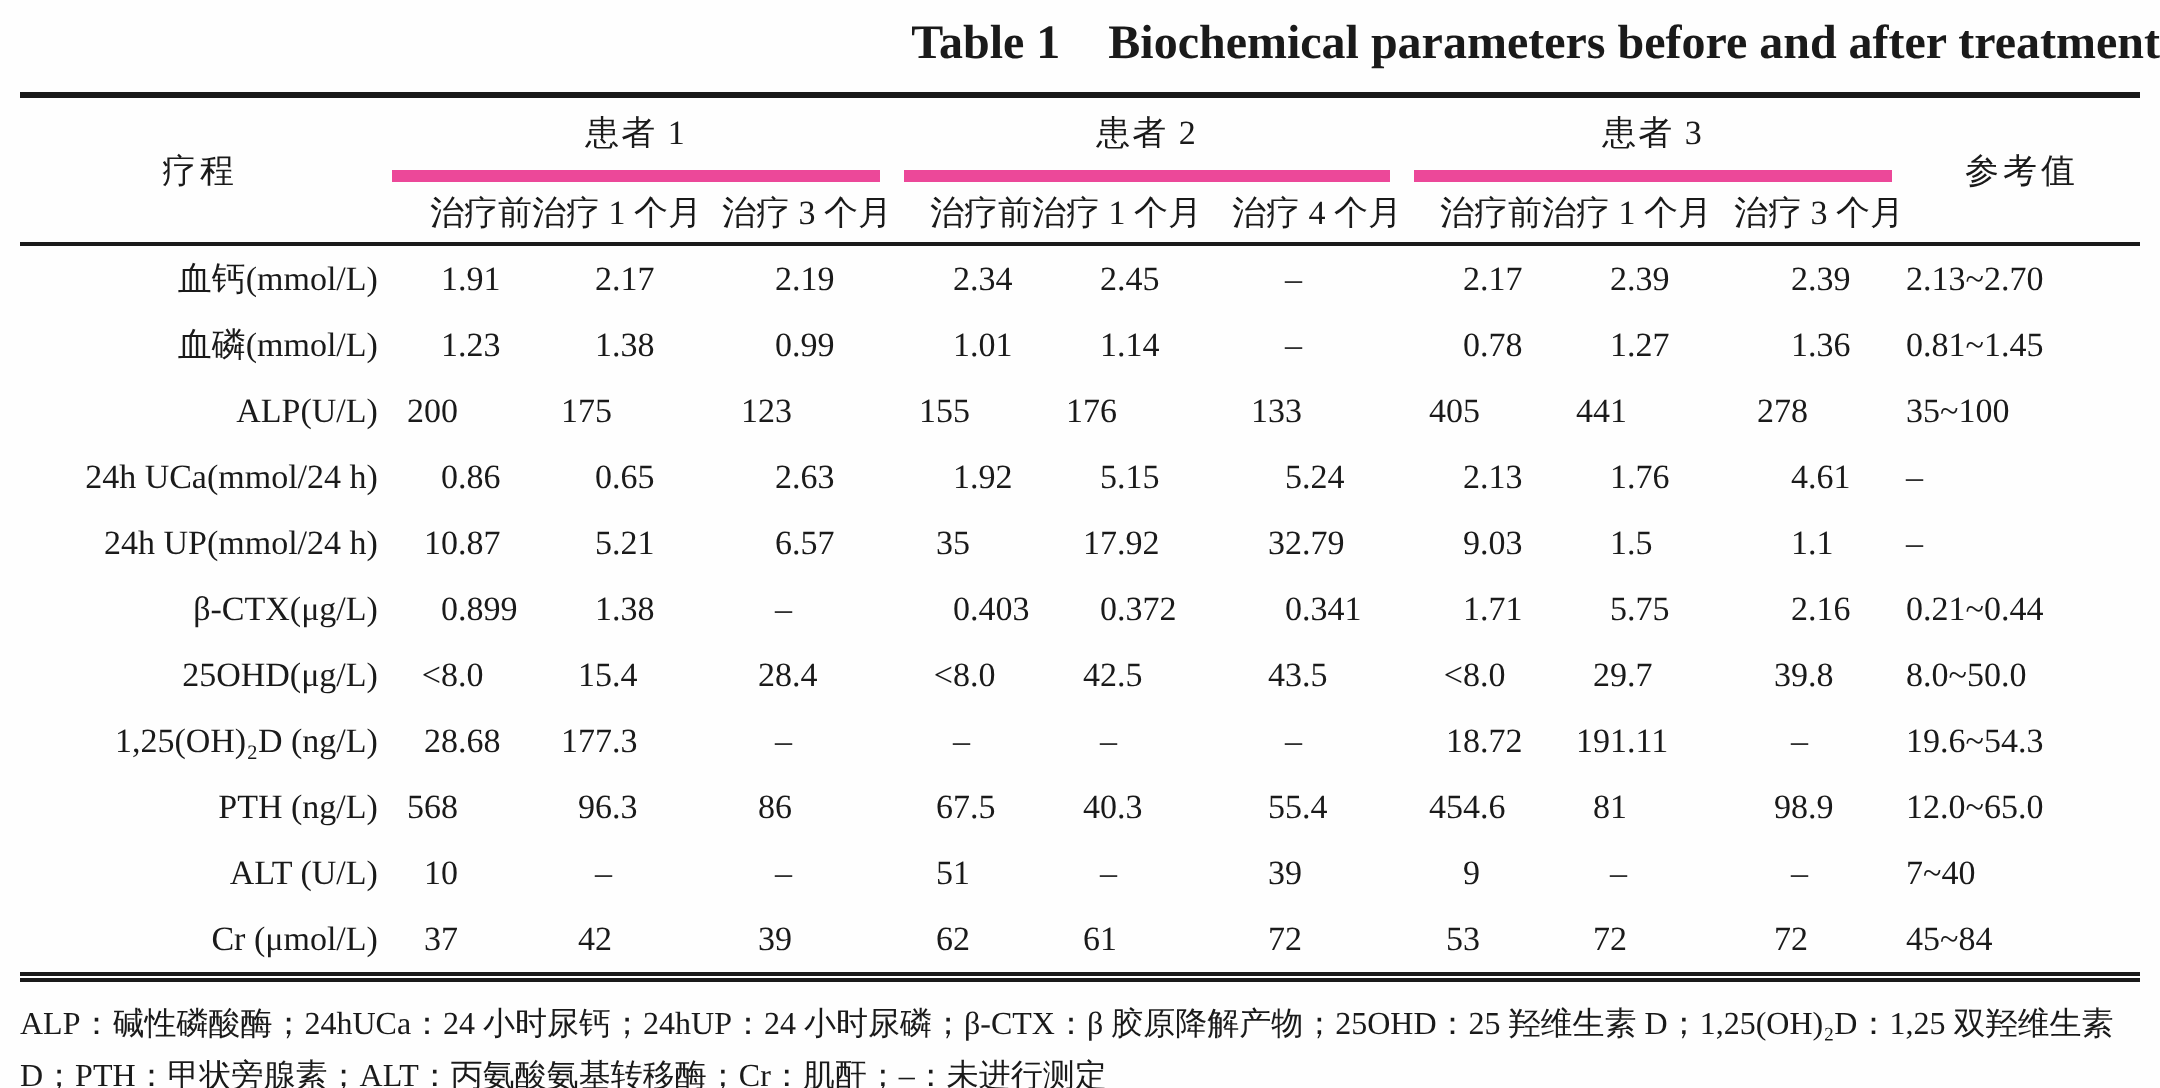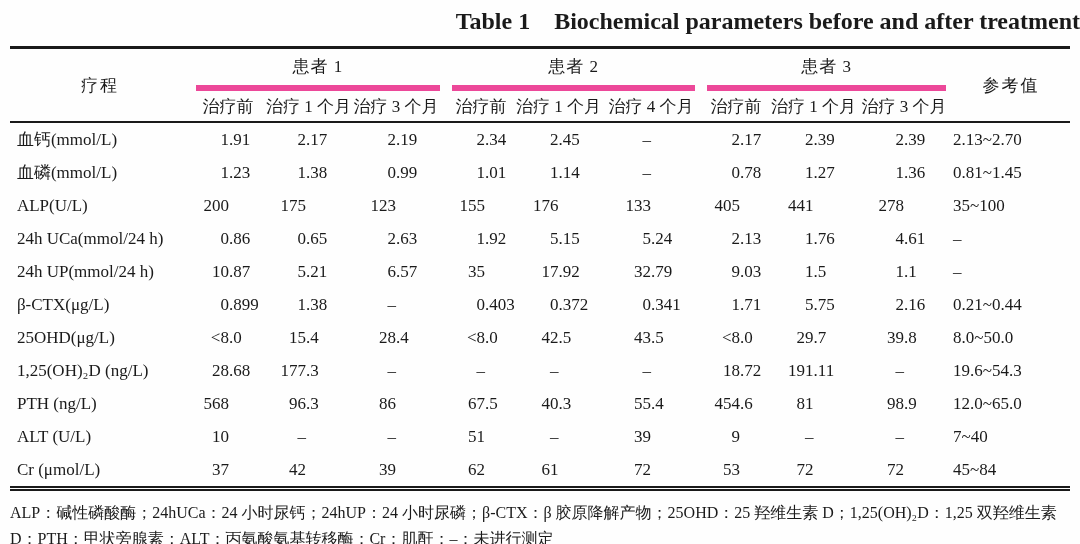--- a/index.html
+++ b/index.html
@@ -22,23 +22,23 @@
     font-size:17px;
   }
   thead{border-bottom:2px solid #1a1a1a;}
   th{font-weight:normal;padding:0;}
   th.side{vertical-align:middle;text-align:center;letter-spacing:2px;}
   th.grp-th{vertical-align:top;}
   .grp{
     margin:0 6px;border-bottom:6px solid #ec4899;
     padding:6px 0 7px 0;text-align:center;letter-spacing:1px;
   }
-  th.sub{height:30px;text-align:center;white-space:nowrap;vertical-align:middle;}
+  th.sub{height:30px;text-align:right;white-space:nowrap;vertical-align:middle;}
   tbody td{height:31px;vertical-align:middle;white-space:nowrap;}
-  td.lbl{text-align:left;padding-left:7px;}
+  td.lbl{text-align:right;padding-left:7px;}
   td.val{text-align:center;}
   td.ref{}
   .dv{display:inline-block;width:76px;}
   .ip{display:inline-block;width:38px;text-align:right;}
   .fp{display:inline-block;width:38px;text-align:left;}
   .footnote{
     width:1060px;margin:9px auto 0 auto;font-size:16px;line-height:1.62;
     text-align:left;
   }
 </style>

